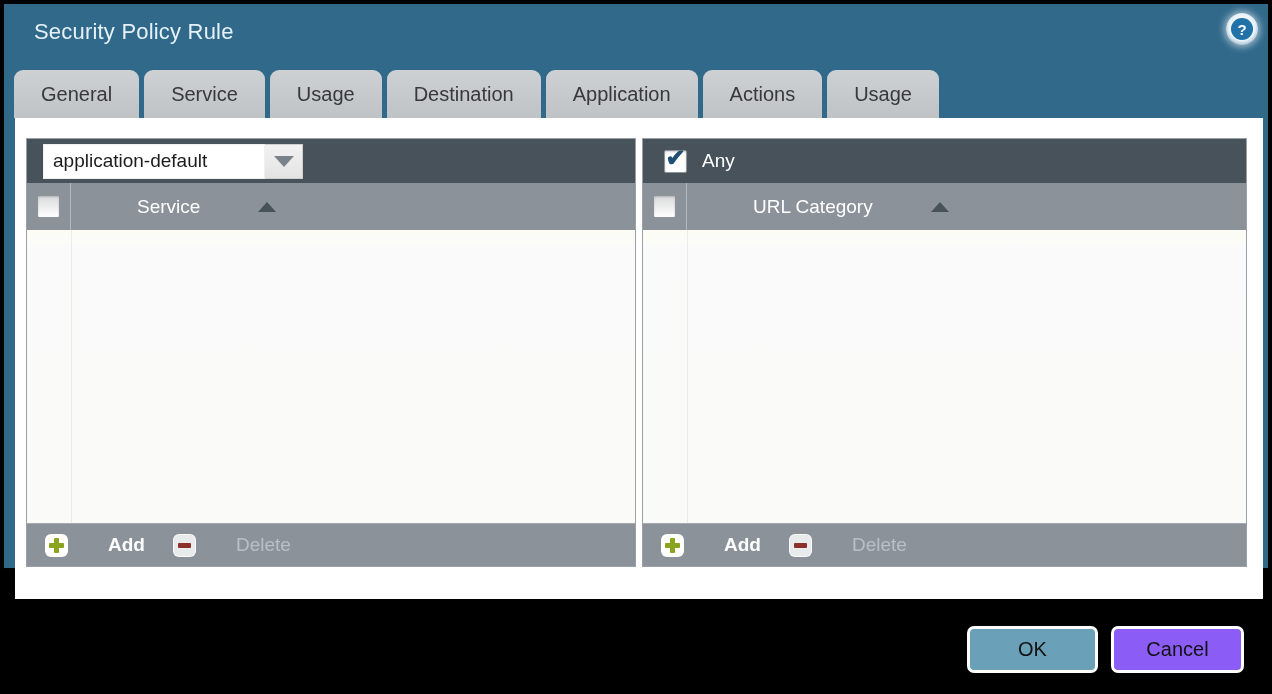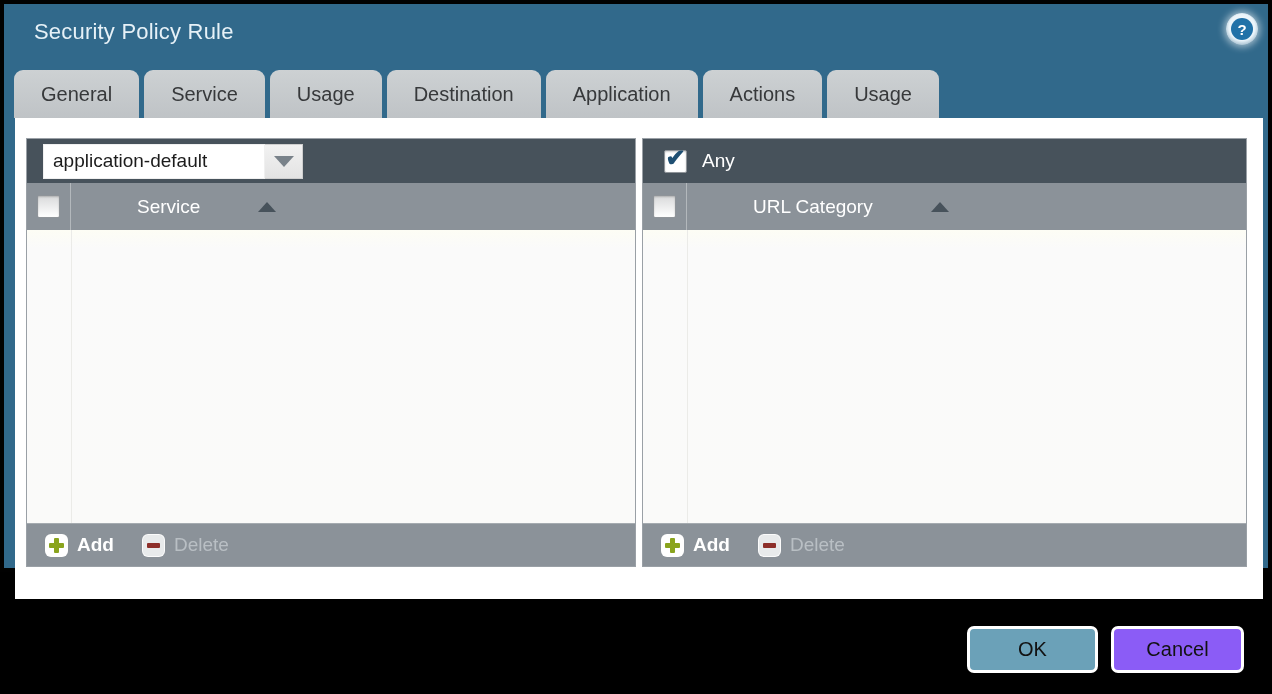--- a/index.html
+++ b/index.html
@@ -180,21 +180,21 @@
     border: 1px solid rgba(255,255,255,0.8);
   }
   .icon-chip.add-chip { background: #ffffff; }
   .icon-chip.delete-chip { background: #e8eaeb; }
   .plus-h, .plus-v, .minus-h {
     position: absolute; background: #8aa41e; border-radius: 1px;
   }
   .plus-h { left: 3px; right: 3px; top: 8px; height: 5px; }
   .plus-v { top: 3px; bottom: 3px; left: 8px; width: 5px; }
   .minus-h { left: 4px; right: 4px; top: 8px; height: 5px; background: #8d2f2a; }
-  .footer-btn-label { font-size: 19px; color: #ffffff; font-weight: bold; }
+  .footer-btn-label { font-size: 19px; color: #ffffff; font-weight: bold; margin-left: 31px; }
   .footer-btn.disabled .footer-btn-label { color: #b9bfc4; font-weight: normal; }
 
   
   .dialog-btn {
     position: absolute; top: 622px; height: 47px;
     border: 3px solid #ffffff; border-radius: 7px;
     font-family: "Liberation Sans", sans-serif;
     font-size: 20px; color: #121212;
     display: flex; align-items: center; justify-content: center;
     cursor: pointer;

